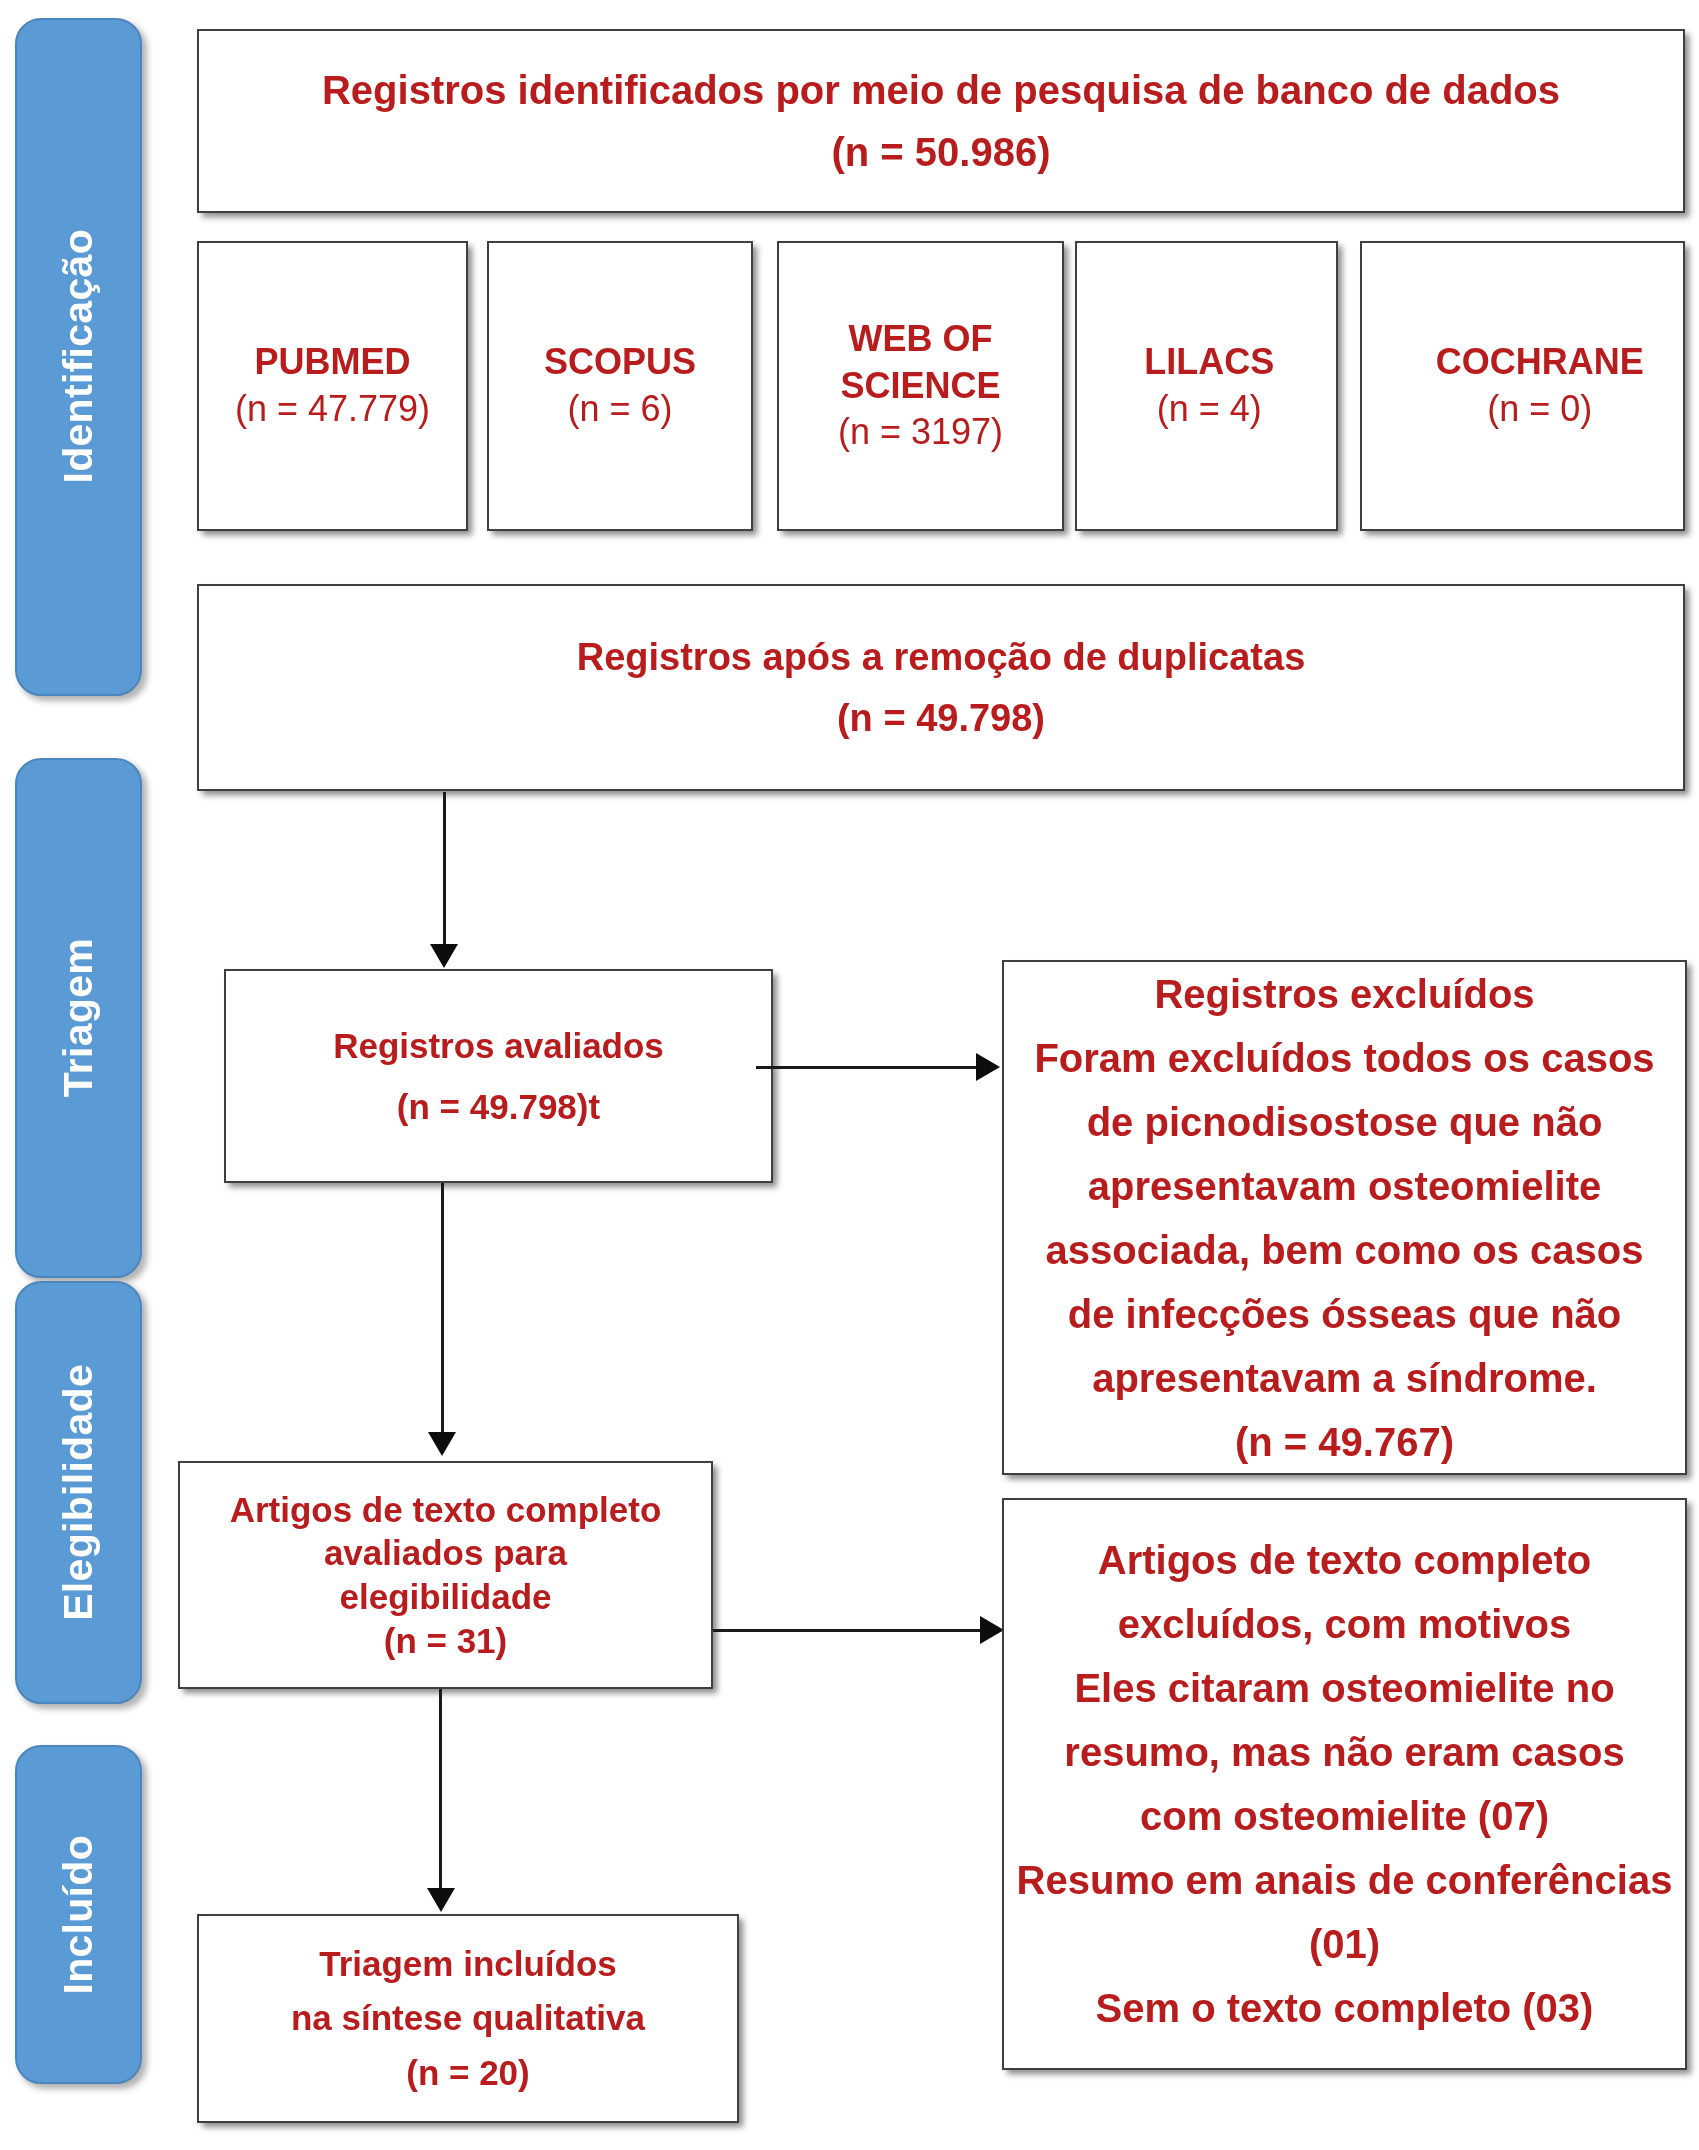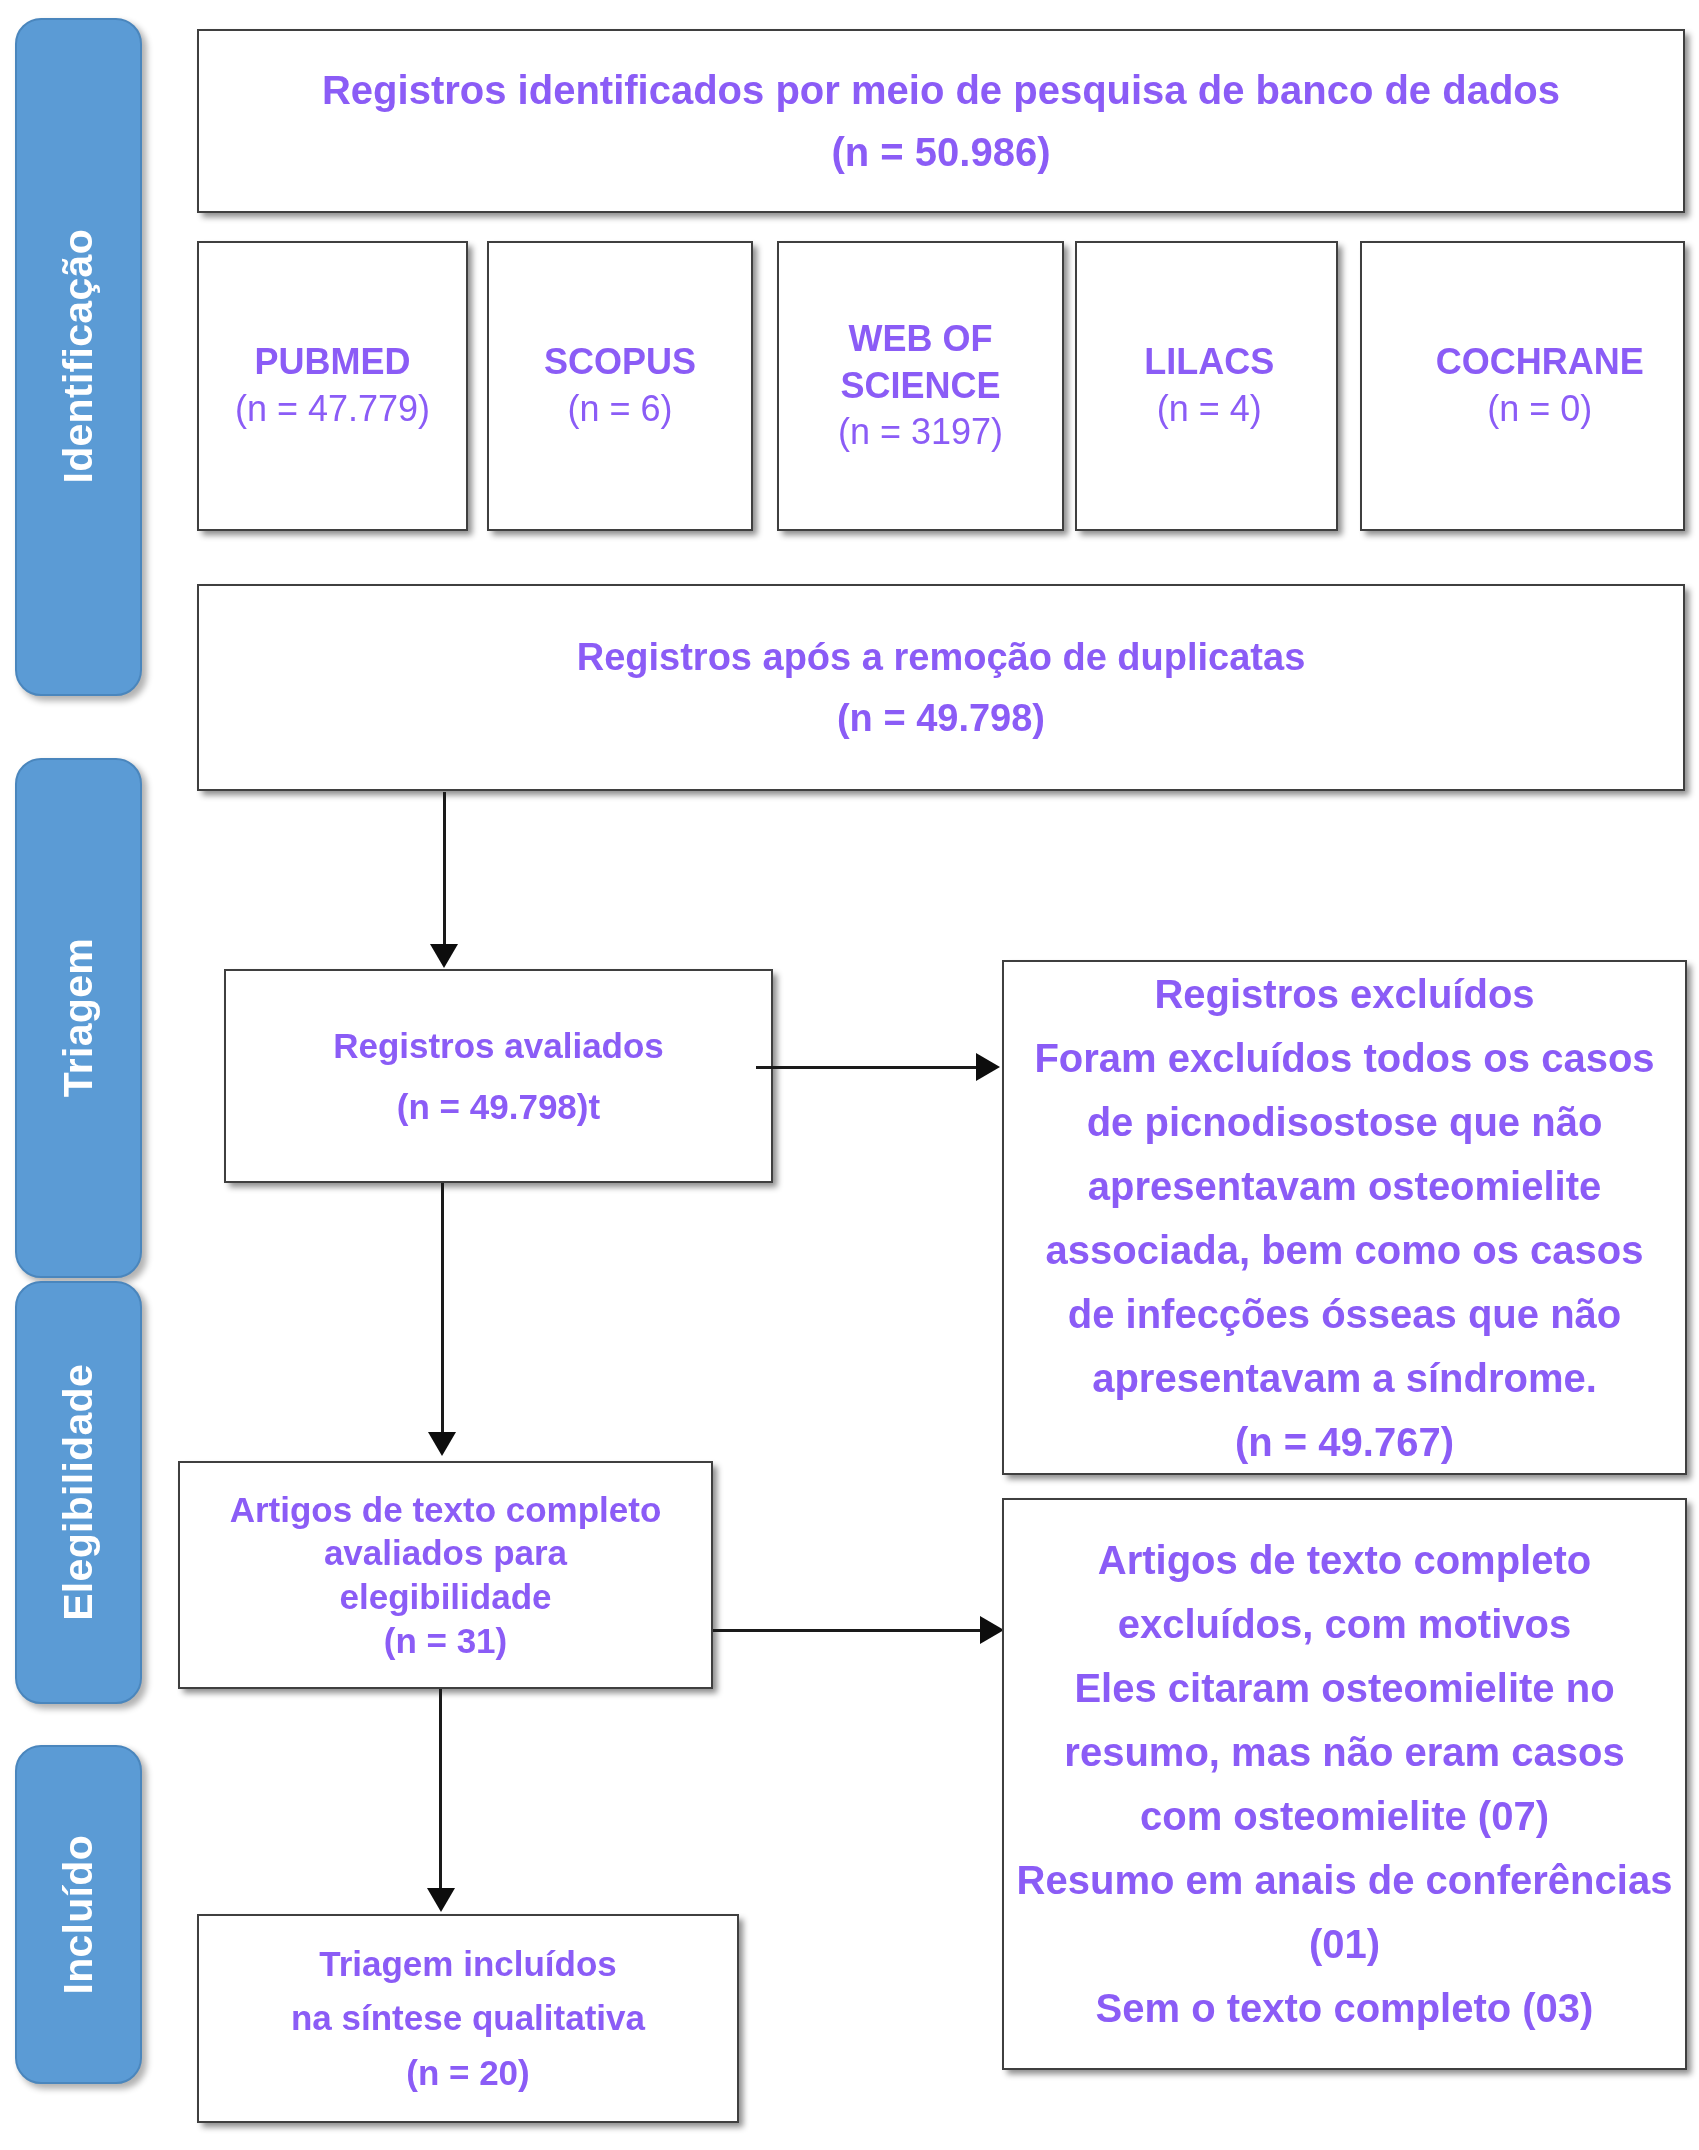--- a/index.html
+++ b/index.html
@@ -44,21 +44,21 @@
     position: absolute;
     background: #ffffff;
     border: 2.7px solid #3f3f3f;
     box-shadow: 4.7px 4.7px 6.1px rgba(0,0,0,0.45);
     box-sizing: border-box;
     display: flex;
     flex-direction: column;
     align-items: center;
     justify-content: center;
     text-align: center;
-    color: #8b5cf6;
+    color: #b91c1c;
     padding: 4.1px 9.5px;
   }
   .line {
     display: block;
     white-space: nowrap;
   }
   .bold   { font-weight: bold; }
   .normal { font-weight: normal; }
 
   

